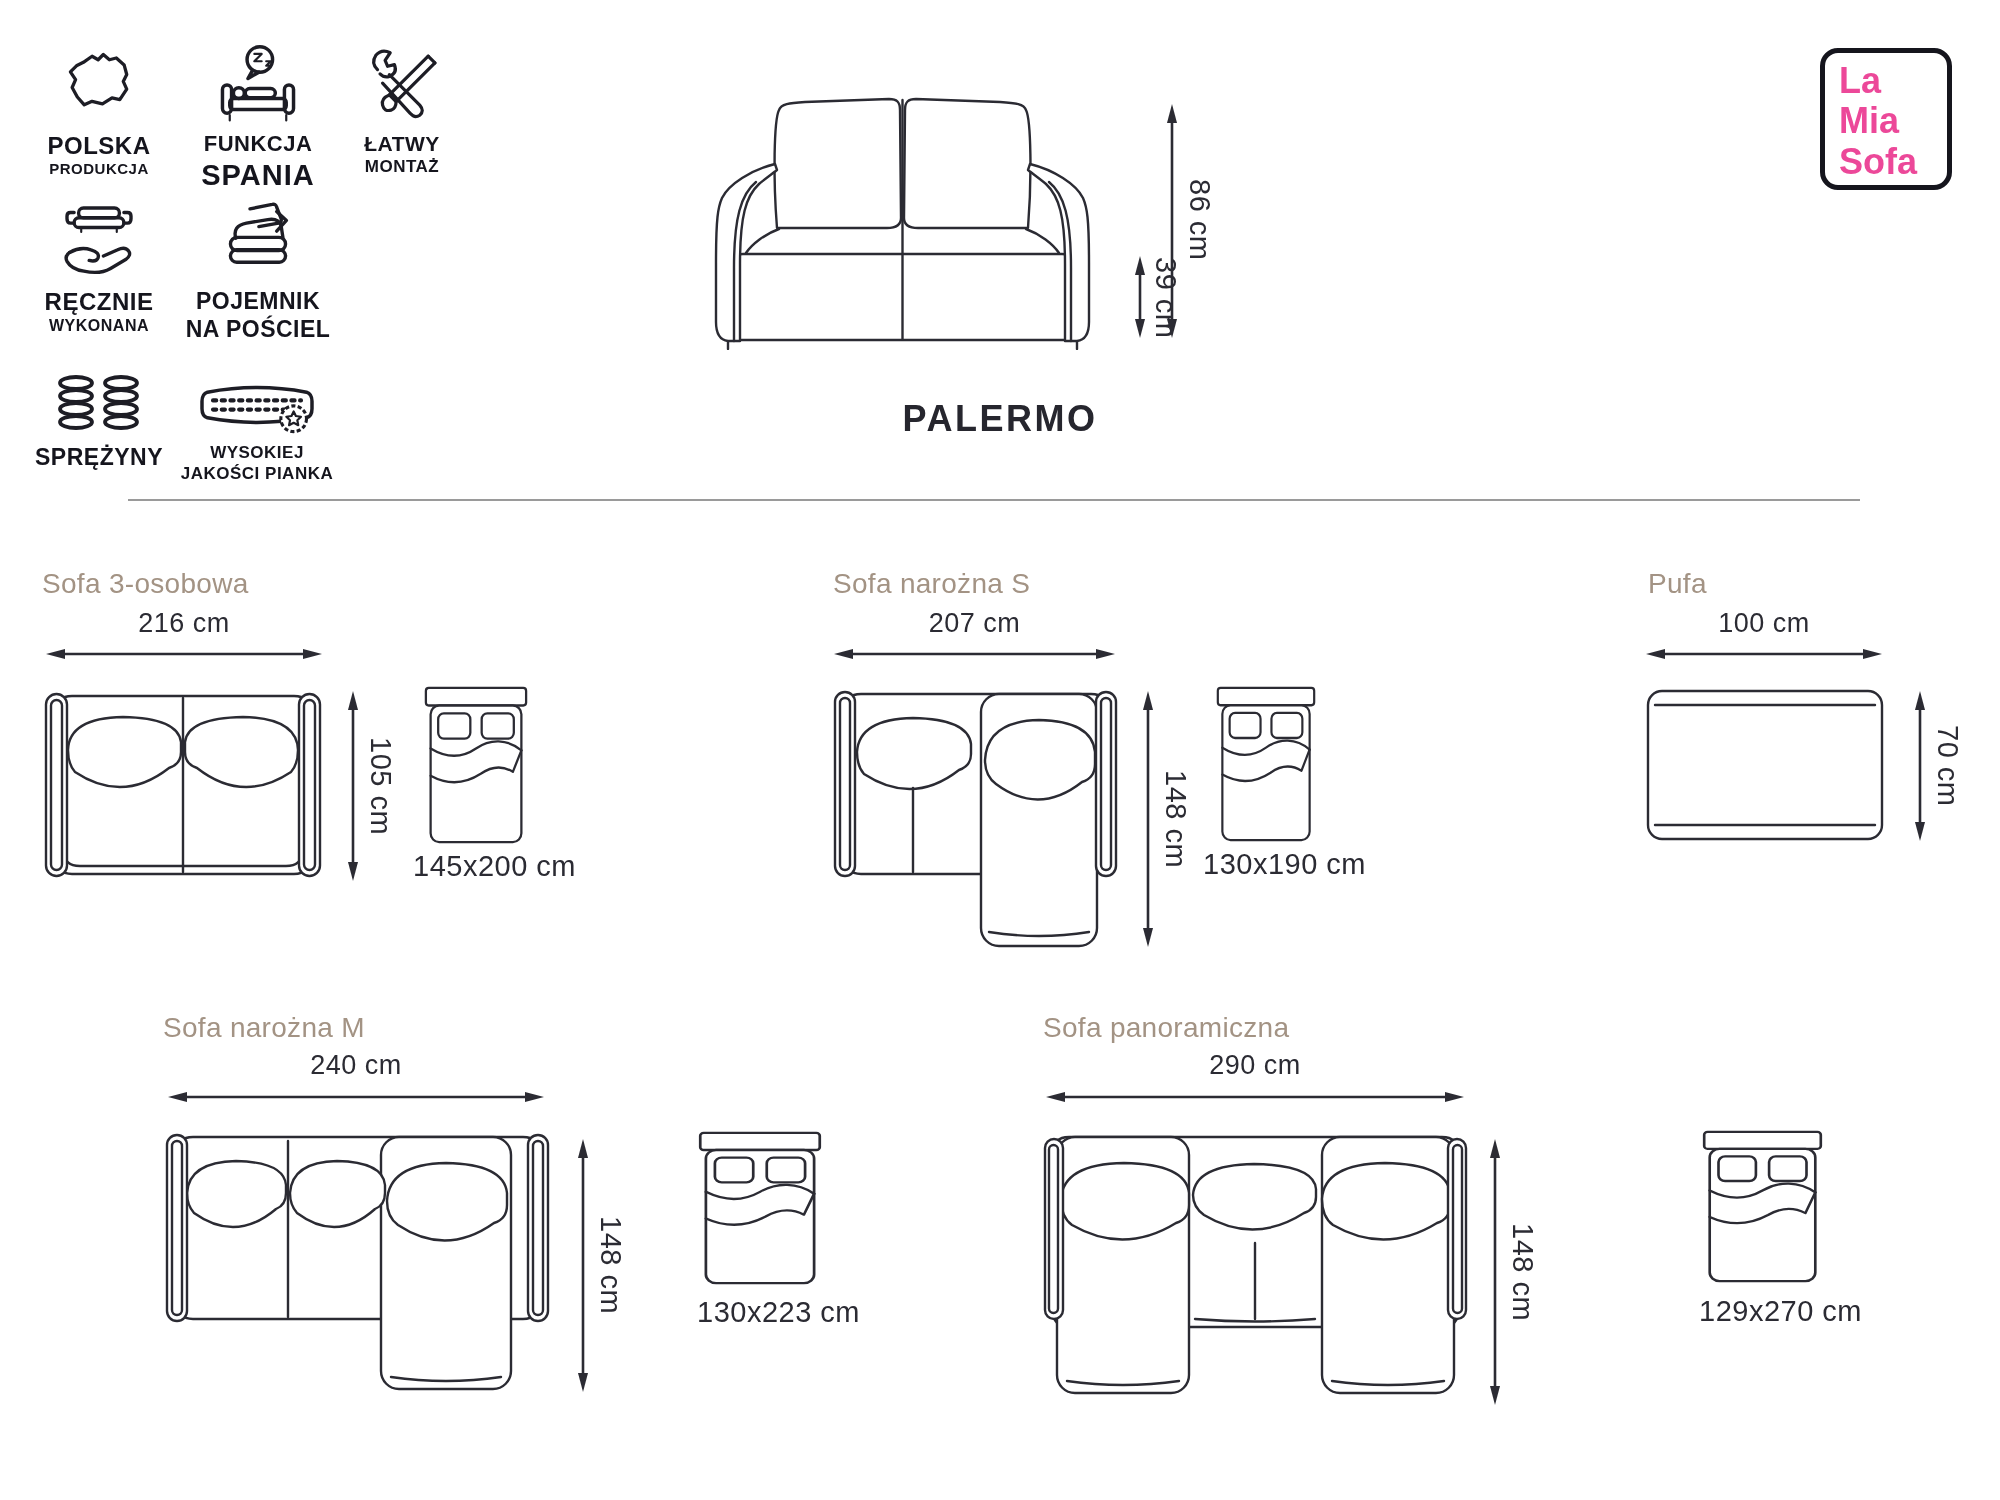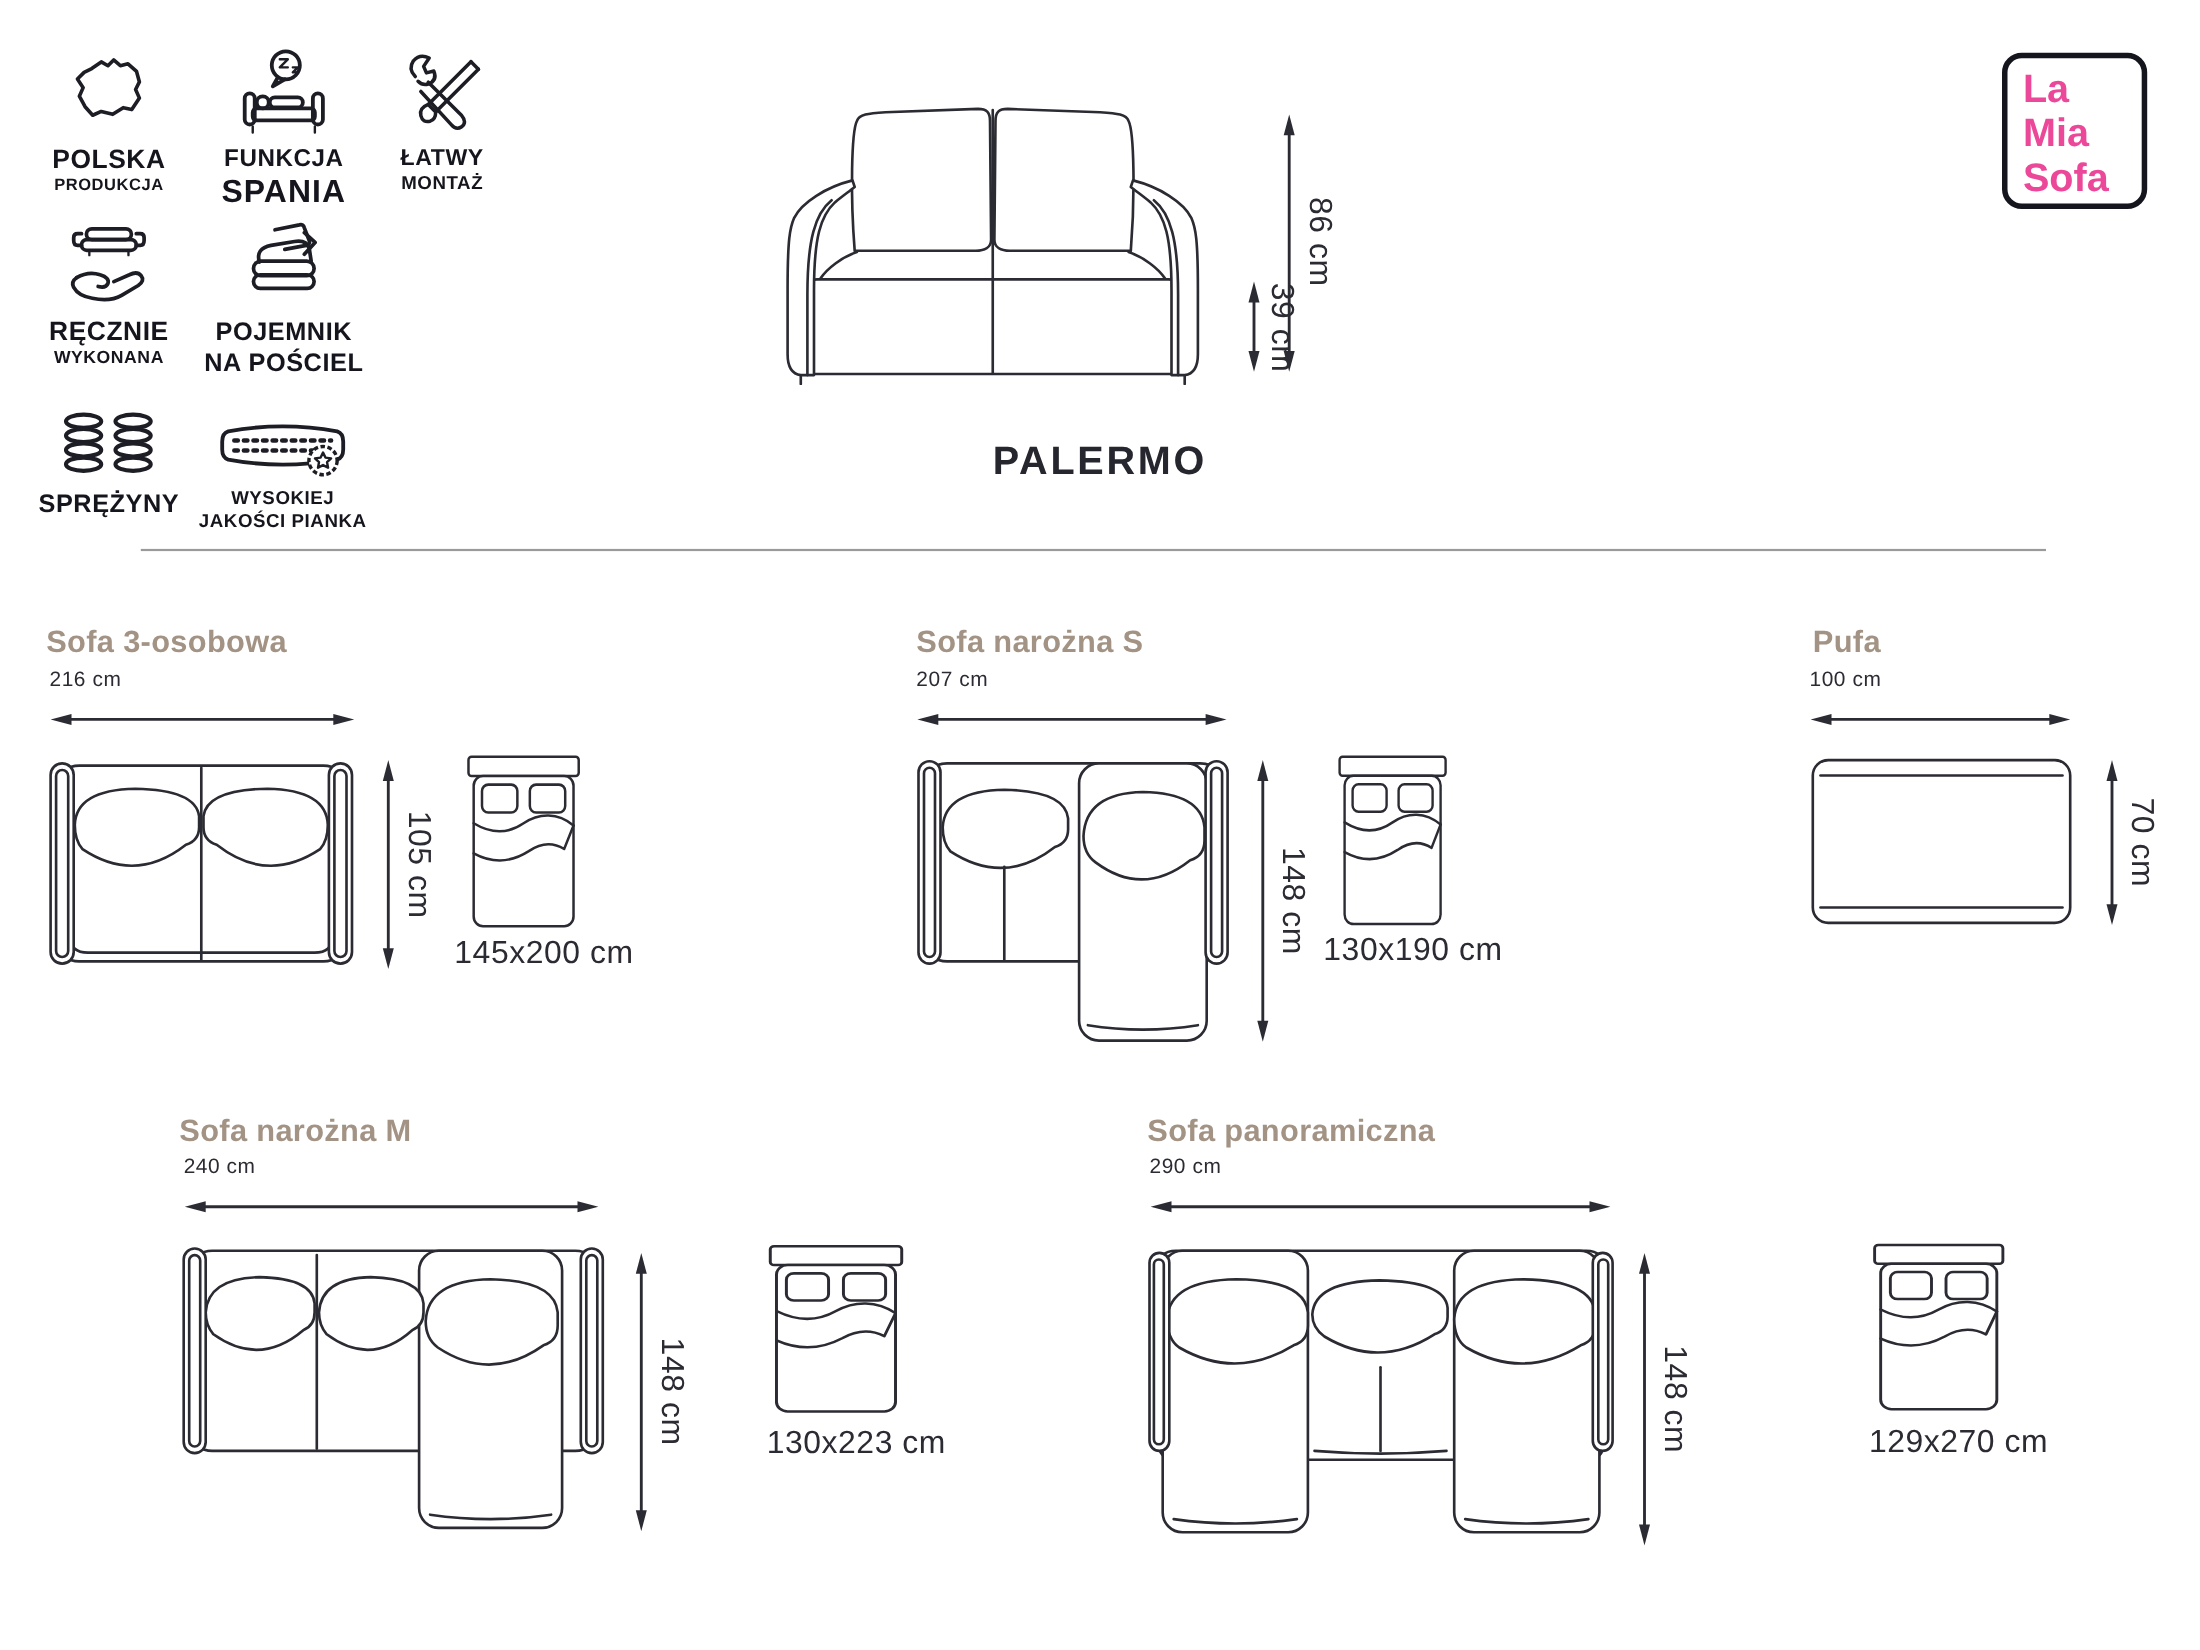--- a/index.html
+++ b/index.html
@@ -15,22 +15,22 @@
   .icz{fill:none;stroke:#1d1d25;stroke-width:2.4;stroke-linecap:round;stroke-linejoin:round;}
   
   .badge{display:flex;flex-direction:column;text-align:center;color:#15151d;}
   .icobox{height:84px;display:flex;align-items:center;justify-content:center;margin-bottom:5px;}
   .icobox.short{height:66px;}
   .bl{font-weight:bold;letter-spacing:.5px;line-height:1.22;}
   .bl-24{font-size:24px;} .bl-23{font-size:23px;} .bl-22{font-size:22px;}
   .bl-21{font-size:21px;} .bl-29{font-size:29px;letter-spacing:1px;}
   .bl-17{font-size:17px;} .bl-16{font-size:16px;} .bl-15{font-size:15px;}
   
-  .variant-title{font-weight:bold;font-size:28px;color:#a39384;letter-spacing:.3px;}
-  .dimlabel{font-size:19px;color:#2b2b33;letter-spacing:.5px;text-align:left;}
+  .variant-title{font-weight:normal;font-size:28px;color:#a39384;letter-spacing:.3px;}
+  .dimlabel{font-size:27px;color:#2b2b33;letter-spacing:.5px;text-align:center;}
   .vlabel{writing-mode:vertical-rl;text-orientation:mixed;display:flex;align-items:center;justify-content:center;
           font-size:29px;color:#2b2b33;letter-spacing:.5px;width:36px;}
   .bedlabel{font-size:29px;color:#2b2b33;letter-spacing:.5px;text-align:right;width:200px;}
   #title{font-size:36px;font-weight:bold;letter-spacing:2.5px;text-align:center;color:#26262e;}
   #logo{border:5px solid #15151d;border-radius:18px;width:132px;height:142px;box-sizing:border-box;
         padding:8px 0 0 14px;font-weight:bold;font-size:36px;line-height:1.12;color:#ec4899;}
   #divider{height:2px;background:#9a9a9a;}
 </style>
 </head>
 <body>

